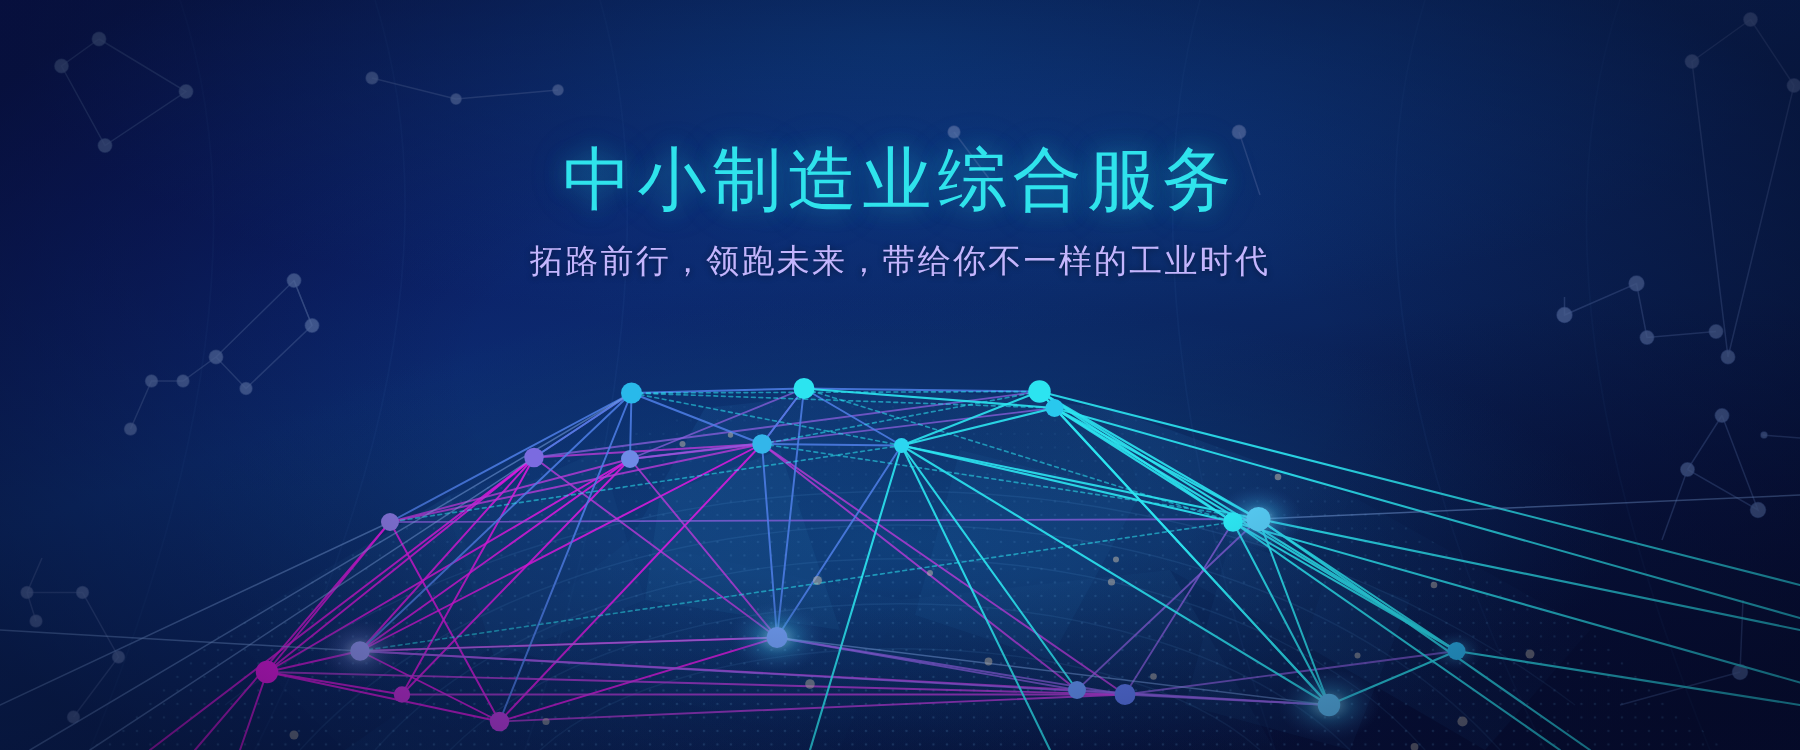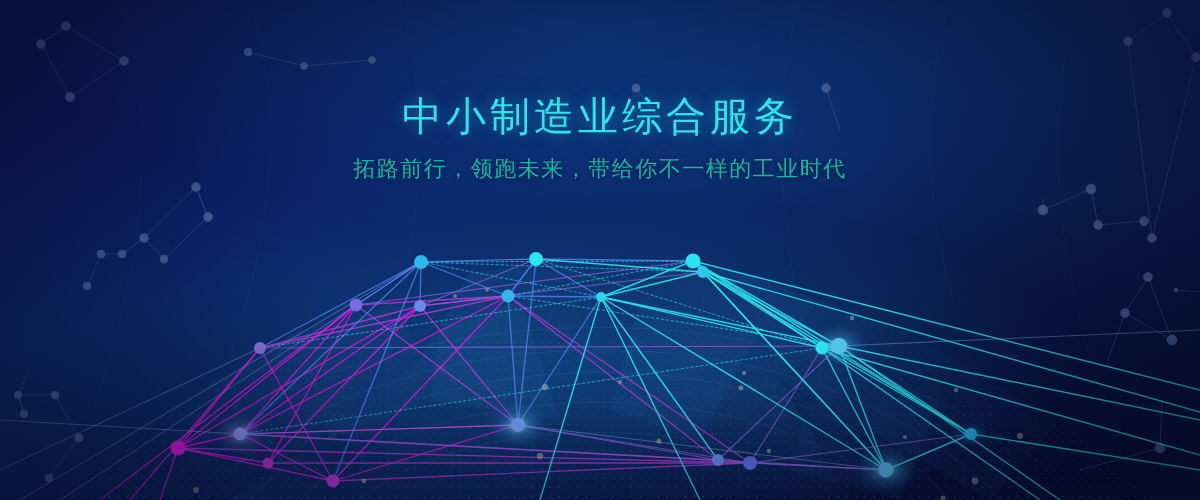--- a/index.html
+++ b/index.html
@@ -28,34 +28,34 @@
     background:
       radial-gradient(ellipse 60% 70% at 50% 50%, rgba(0,0,0,0) 40%, rgba(4,8,30,0.55) 100%);
   }
   .svg-layer { position:absolute; inset:0; }
   
   .text-wrap {
     position:absolute; left:0; right:0; top:96px;
     text-align:center; z-index:40;
   }
   .headline {
-    font-size:40px;
+    font-size:46px;
     line-height:1;
     letter-spacing:4px;
     color:#2fe3ec;
     font-weight:400;
     text-shadow:0 0 14px rgba(45,225,236,0.35), 0 0 34px rgba(30,190,220,0.18);
     white-space:nowrap;
   }
   .subhead {
     margin-top:22px;
     font-size:22px;
     line-height:1;
     letter-spacing:1.5px;
-    color:#14b8a6;
+    color:#c4b5fd;
     font-weight:400;
     text-shadow:0 1px 4px rgba(0,0,0,0.45);
     white-space:nowrap;
   }
 </style>
 </head>
 <body>
 
 <div id="banner">
 

